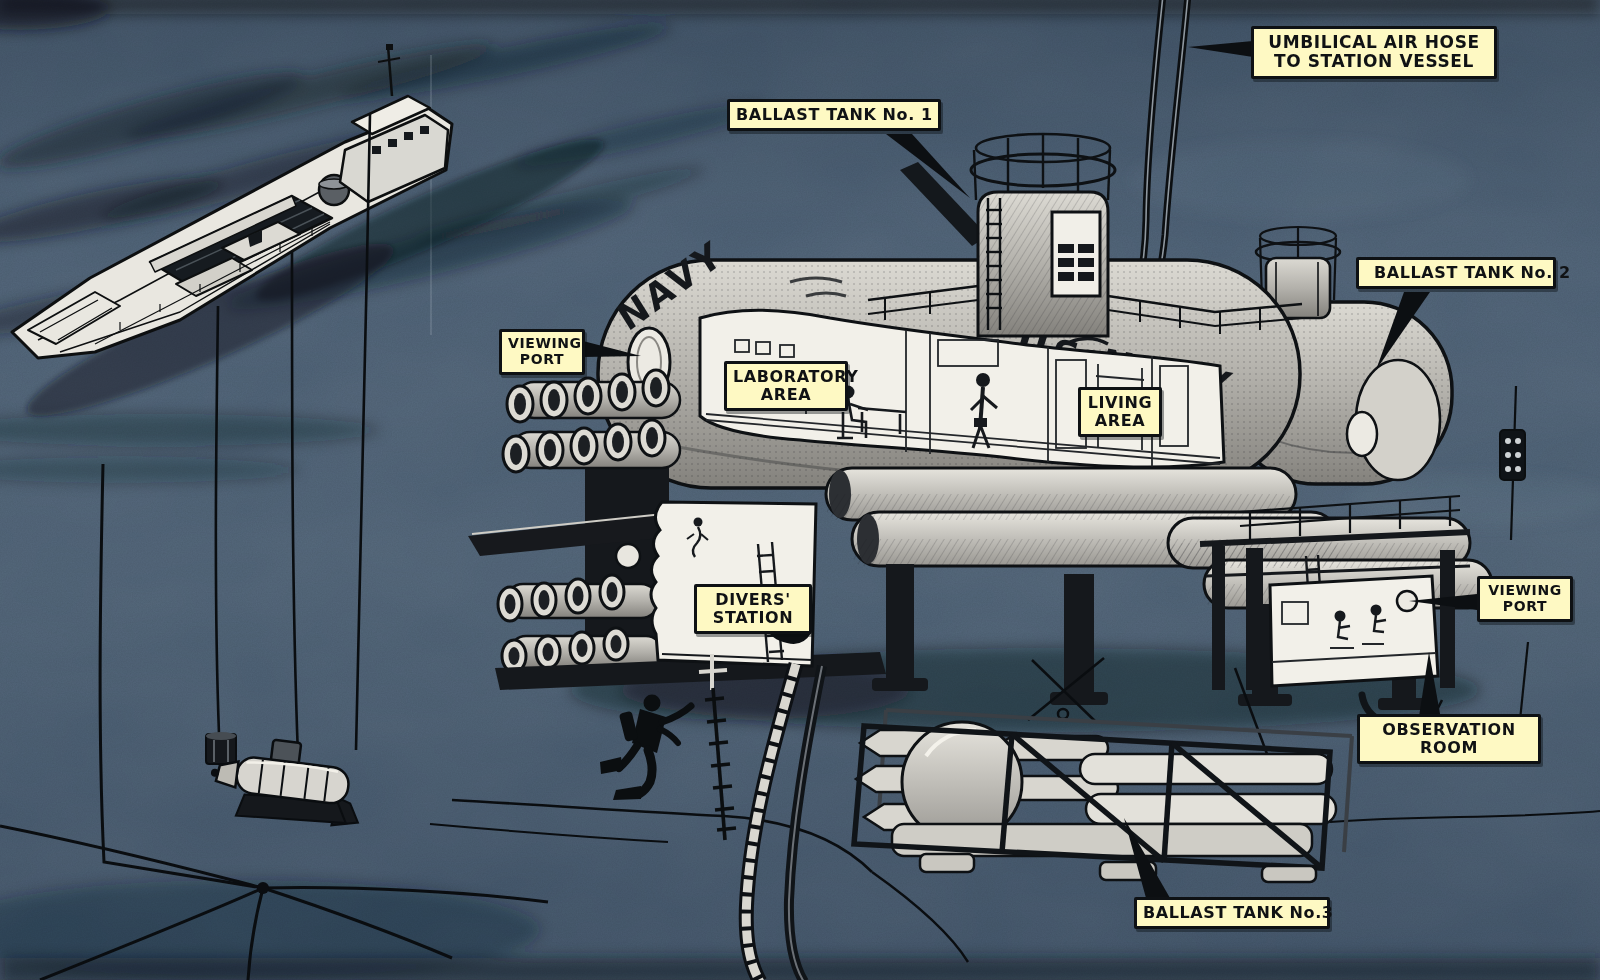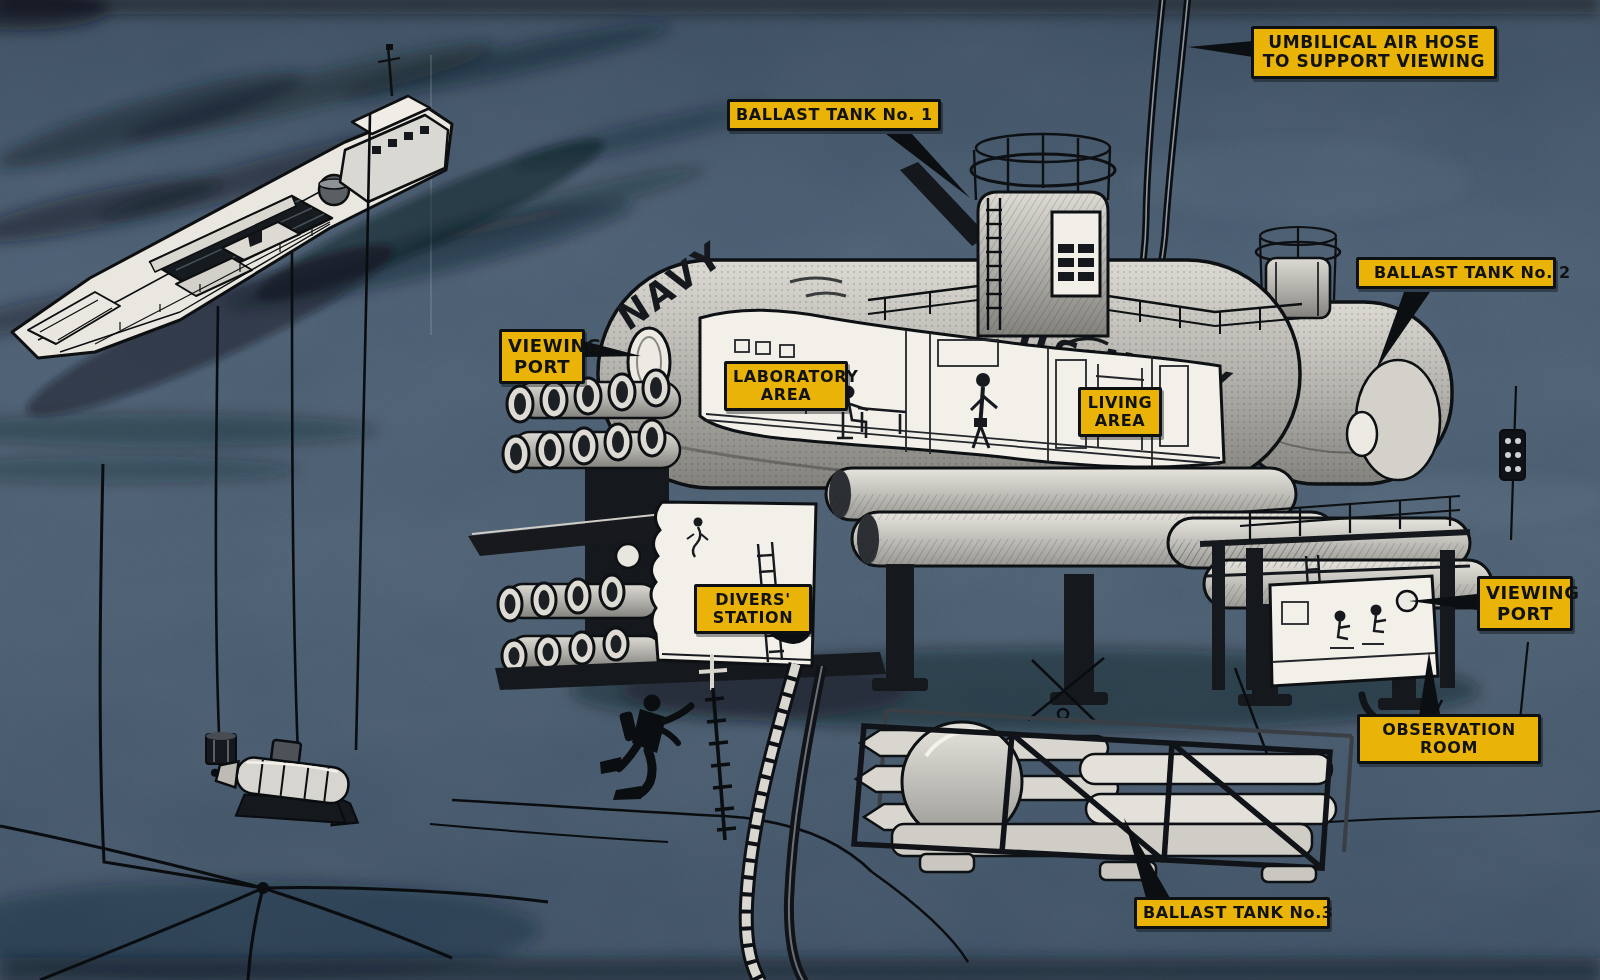--- a/index.html
+++ b/index.html
@@ -3,27 +3,27 @@
 <meta charset="utf-8">
 <style>
   html,body{margin:0;padding:0;background:#2e3f50;}
   .stage{
     position:relative;width:1600px;height:980px;overflow:hidden;
     font-family:"DejaVu Sans", sans-serif;background:#4c6075;
   }
   .stage > svg{position:absolute;left:0;top:0;}
   .callout{
     position:absolute;box-sizing:border-box;
-    background:#eab308;border:3px solid #0e1114;border-radius:2px;
+    background:#fef9c3;border:3px solid #0e1114;border-radius:2px;
     color:#101214;font-weight:bold;text-align:center;
     letter-spacing:.6px;line-height:1.14;padding:4px 6px;
     box-shadow:2px 3px 0 rgba(8,12,16,.4);
   }
   .callout .ln{white-space:nowrap;}
-  .fs17{font-size:17px;} .fs16{font-size:16px;} .fs15{font-size:18px;}
+  .fs17{font-size:17px;} .fs16{font-size:16px;} .fs15{font-size:14px;}
 </style>
 </head>
 <body>
 
 <div class="stage">
 
 <svg width="1600" height="980" viewBox="0 0 1600 980">
   <defs>
     <linearGradient id="water" x1="0" y1="0" x2="0" y2="1">
       <stop offset="0" stop-color="#3f5266"></stop>
@@ -575,21 +575,21 @@
     <polygon points="1404,292 1430,292 1376,370"></polygon>
     <polygon points="583,341 583,357 641,356"></polygon>
     <polygon points="1477,594 1477,610 1409,601"></polygon>
     <polygon points="1416,736 1444,736 1429,652"></polygon>
     <polygon points="1146,898 1170,898 1124,818"></polygon>
   </g>
 </svg>
 
 <div class="callout fs17" style="left:1251px;top:26px;width:246px;">
   <div class="ln">UMBILICAL AIR HOSE</div>
-  <div class="ln">TO SUPPORT VIEWING</div>
+  <div class="ln">TO STATION VESSEL</div>
 </div>
 
 <div class="callout fs16" style="left:727px;top:99px;width:214px;">
   <div class="ln">BALLAST TANK No. 1</div>
 </div>
 
 <div class="callout fs16" style="left:1356px;top:257px;width:200px;padding-left:15px;">
   <div class="ln">BALLAST TANK No. 2</div>
 </div>
 

